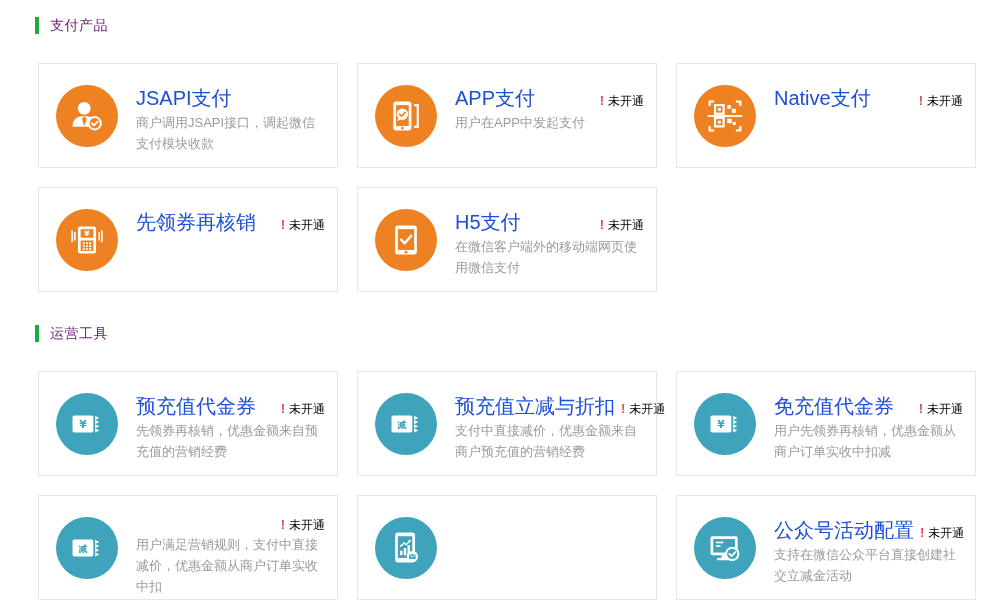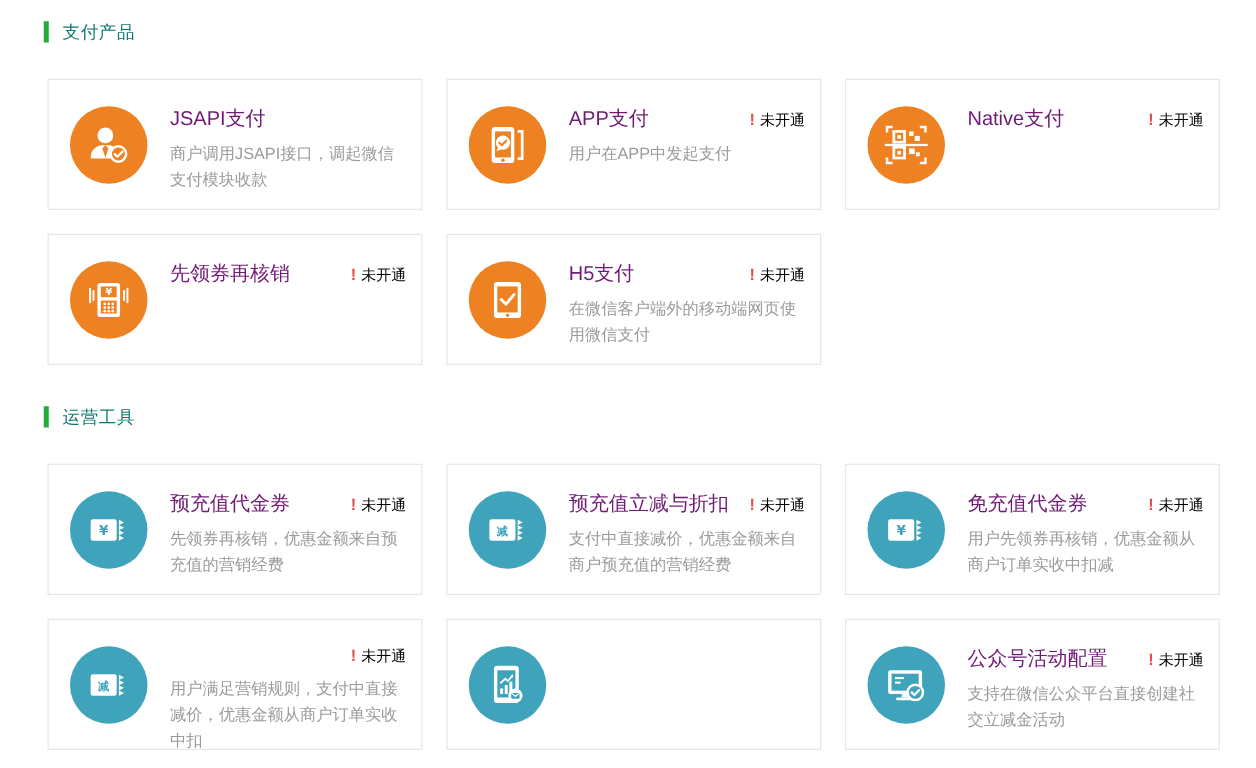--- a/index.html
+++ b/index.html
@@ -6,44 +6,44 @@
   html, body { background: #ffffff; }
   body {
     width: 1005px; height: 614px; overflow: hidden;
     font-family: "Liberation Sans", "DejaVu Sans", sans-serif;
   }
   .page { padding: 16px 29px 0 35px; }
   .section { margin-bottom: 0; }
   .section + .section { margin-top: 32px; }
   .section-header { display: flex; align-items: center; height: 19px; }
   .accent-bar { width: 4px; height: 17px; background: #22ab38; margin-right: 11px; }
-  .section-title { font-size: 14px; color: #0f766e; letter-spacing: 0.5px; }
+  .section-title { font-size: 14px; color: #701a75; letter-spacing: 0.5px; }
   .card-grid {
     margin-top: 28px; margin-left: 3px;
     display: grid; grid-template-columns: repeat(3, 300px);
     column-gap: 19px; row-gap: 19px;
   }
   .card {
     width: 300px; height: 105px;
     border: 1px solid #e7e7e7; background: #ffffff;
     display: flex; align-items: center;
     padding: 0 10px 0 17px; cursor: pointer;
   }
   .icon-circle {
     width: 62px; height: 62px; border-radius: 50%;
     flex-shrink: 0; display: flex; align-items: center; justify-content: center;
   }
   .icon-circle svg { display: block; }
   .card-body { flex: 1; min-width: 0; align-self: flex-start; padding: 21px 2px 0 18px; }
   .title-row { display: flex; align-items: baseline; }
-  .card-title { font-size: 16px; color: #701a75; white-space: nowrap; }
+  .card-title { font-size: 20px; color: #1d4ed8; white-space: nowrap; }
   .status-badge { margin-left: auto; padding-left: 6px; font-size: 12px; white-space: nowrap; }
   .status-excl { color: #e74c4c; font-weight: bold; margin-right: 4px; font-size: 13px; }
   .status-label { color: #000000; }
-  .card-desc { margin-top: 6px; font-size: 13px; color: #9b9b9b; line-height: 21px; }
+  .card-desc { margin-top: 0; font-size: 13px; color: #9b9b9b; line-height: 21px; }
   .sprite { position: absolute; width: 0; height: 0; overflow: hidden; }
 </style>
 </head>
 <body>
 
 <svg class="sprite" xmlns="http://www.w3.org/2000/svg" aria-hidden="true">
   <symbol id="person-check-icon" viewBox="0 0 42 42">
     <circle cx="18" cy="12.5" r="7" fill="#fff"></circle>
     <path d="M5 33 Q5 21 18 21 Q31 21 31 33 Z" fill="#fff"></path>
     <path d="M18 21 l2.6 3.2 -2.6 8 -2.6 -8 Z" fill="currentColor"></path>

